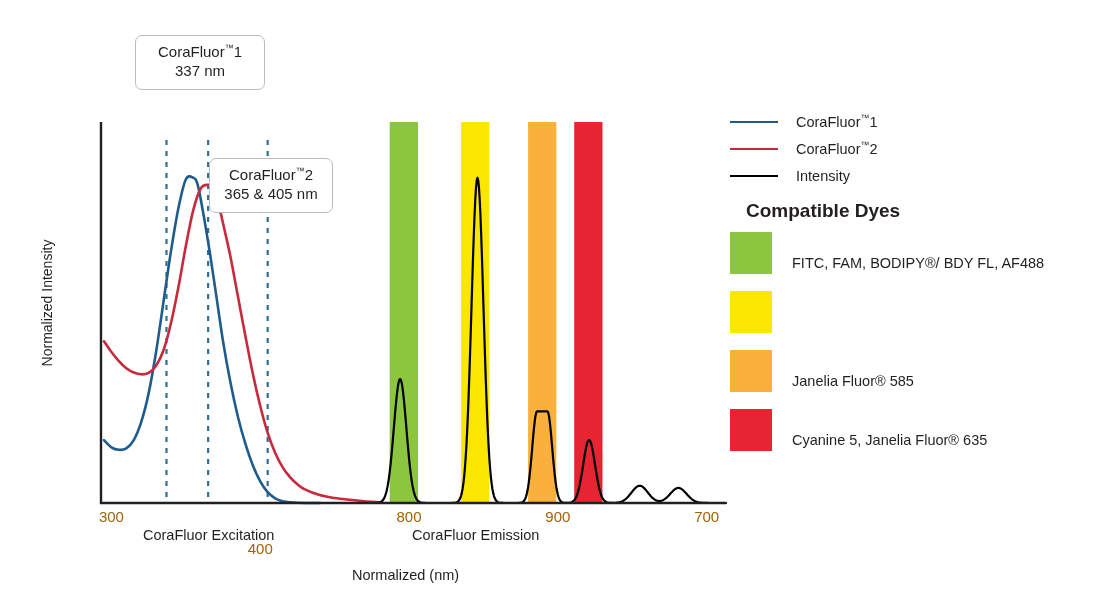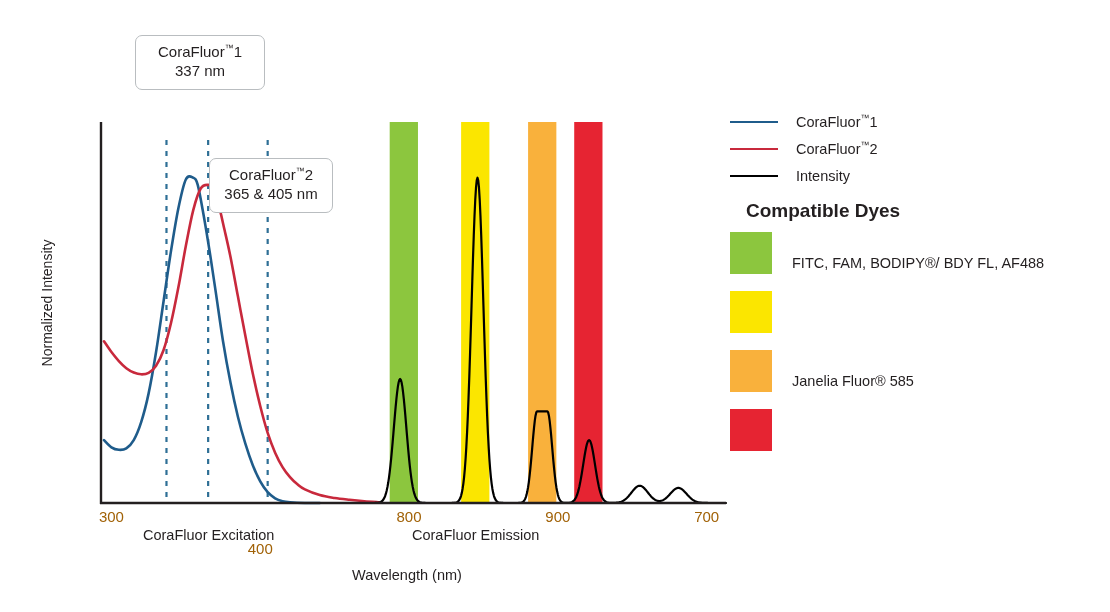--- a/index.html
+++ b/index.html
@@ -61,21 +61,21 @@
   </div>
 
   <div class="callout" id="callout2">
     <span class="ln"><span>CoraFluor</span><span class="tm">™</span><span>2</span></span>
     <span class="ln">365 &amp; 405 nm</span>
   </div>
 
   <div id="ylabel">Normalized Intensity</div>
   <div class="axis-note" id="exc-note">CoraFluor Excitation</div>
   <div class="axis-note" id="emi-note">CoraFluor Emission</div>
-  <div class="axis-note" id="xlabel">Wavelength (nm)</div>
+  <div class="axis-note" id="xlabel">Normalized (nm)</div>
 
   <div id="ticklabels">
       <div class="tick-label" style="left: 81.4167px; top: 508px;">300</div>
       <div class="tick-label" style="left: 230.226px; top: 508px; margin-top: 32px;">400</div>
       <div class="tick-label" style="left: 379.036px; top: 508px;">800</div>
       <div class="tick-label" style="left: 527.845px; top: 508px;">900</div>
       <div class="tick-label" style="left: 676.655px; top: 508px;">700</div>
     </div>
 
   <div id="legend">
@@ -105,16 +105,19 @@
         <div class="dye-swatch" style="background: rgb(251, 230, 0);"></div>
       </div>
       <div class="dye-row">
         <div class="dye-swatch" style="background: rgb(249, 177, 60);"></div>
         <div class="dye-text">
           <div>Janelia Fluor® 585</div>
         </div>
       </div>
       <div class="dye-row">
         <div class="dye-swatch" style="background: rgb(230, 36, 50);"></div>
+        <div class="dye-text">
+          <div>Cyanine 5, Janelia Fluor® 635</div>
+        </div>
       </div>
     </div>
 
 </div>
 
 </body></html>

